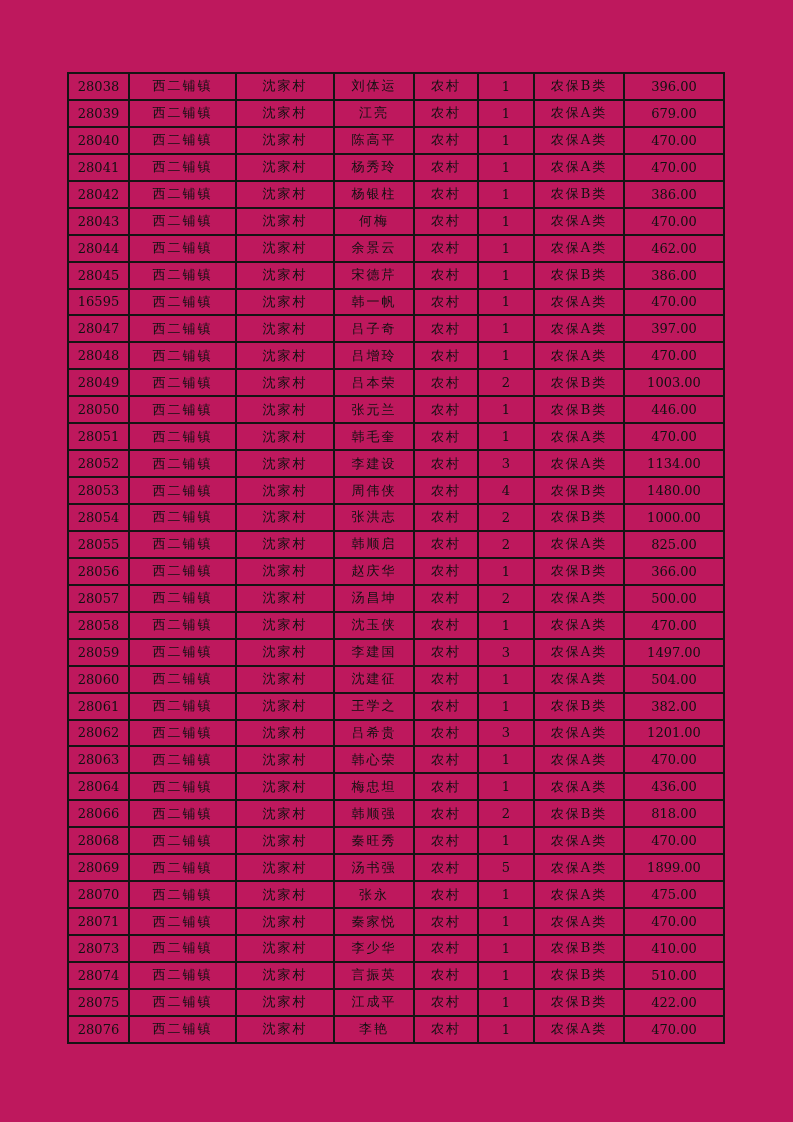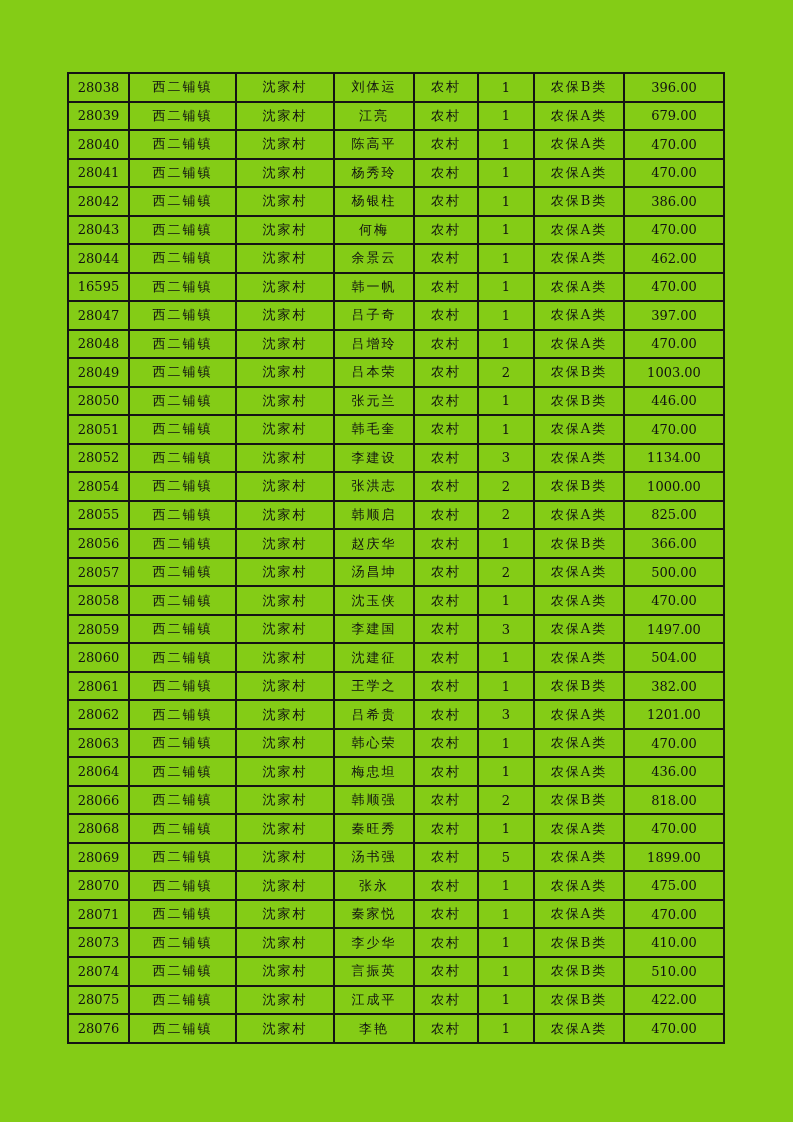--- a/index.html
+++ b/index.html
@@ -4,21 +4,21 @@
 <style>
   html, body {
     margin: 0;
     padding: 0;
     background: #ffffff;
   }
   .page {
     position: relative;
     width: 793px;
     height: 1122px;
-    background: #84cc16;
+    background: #be185d;
     overflow: hidden;
   }
   table.benefit-table {
     position: absolute;
     left: 67px;
     top: 72px;
     width: 656px;
     height: 972px;
     border-collapse: collapse;
     table-layout: fixed;
@@ -131,20 +131,30 @@
           <td>28044</td>
           <td>西二铺镇</td>
           <td>沈家村</td>
           <td>余景云</td>
           <td>农村</td>
           <td>1</td>
           <td>农保A类</td>
           <td>462.00</td>
         </tr>
         <tr>
+          <td>28045</td>
+          <td>西二铺镇</td>
+          <td>沈家村</td>
+          <td>宋德芹</td>
+          <td>农村</td>
+          <td>1</td>
+          <td>农保B类</td>
+          <td>386.00</td>
+        </tr>
+        <tr>
           <td>16595</td>
           <td>西二铺镇</td>
           <td>沈家村</td>
           <td>韩一帆</td>
           <td>农村</td>
           <td>1</td>
           <td>农保A类</td>
           <td>470.00</td>
         </tr>
         <tr>
@@ -199,20 +209,30 @@
         </tr>
         <tr>
           <td>28052</td>
           <td>西二铺镇</td>
           <td>沈家村</td>
           <td>李建设</td>
           <td>农村</td>
           <td>3</td>
           <td>农保A类</td>
           <td>1134.00</td>
+        </tr>
+        <tr>
+          <td>28053</td>
+          <td>西二铺镇</td>
+          <td>沈家村</td>
+          <td>周伟侠</td>
+          <td>农村</td>
+          <td>4</td>
+          <td>农保B类</td>
+          <td>1480.00</td>
         </tr>
         <tr>
           <td>28054</td>
           <td>西二铺镇</td>
           <td>沈家村</td>
           <td>张洪志</td>
           <td>农村</td>
           <td>2</td>
           <td>农保B类</td>
           <td>1000.00</td>

